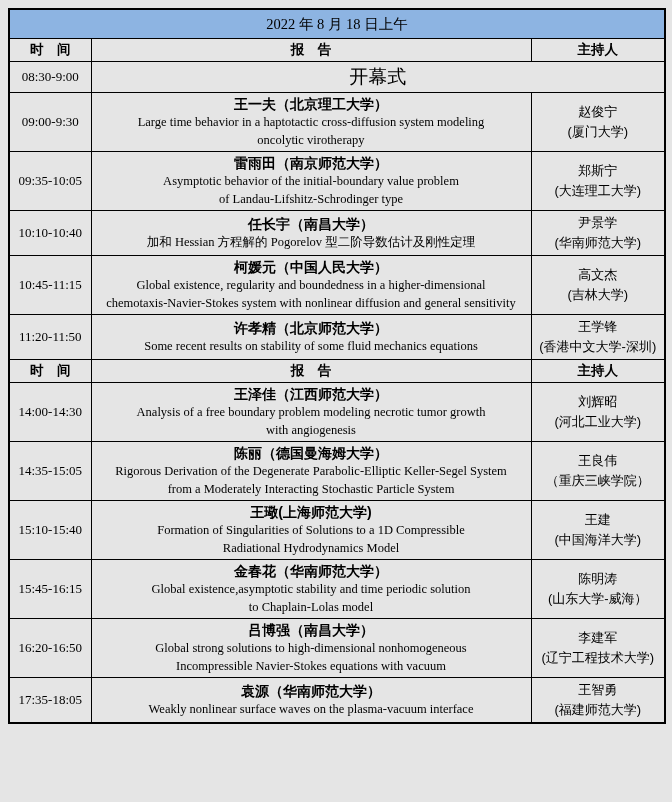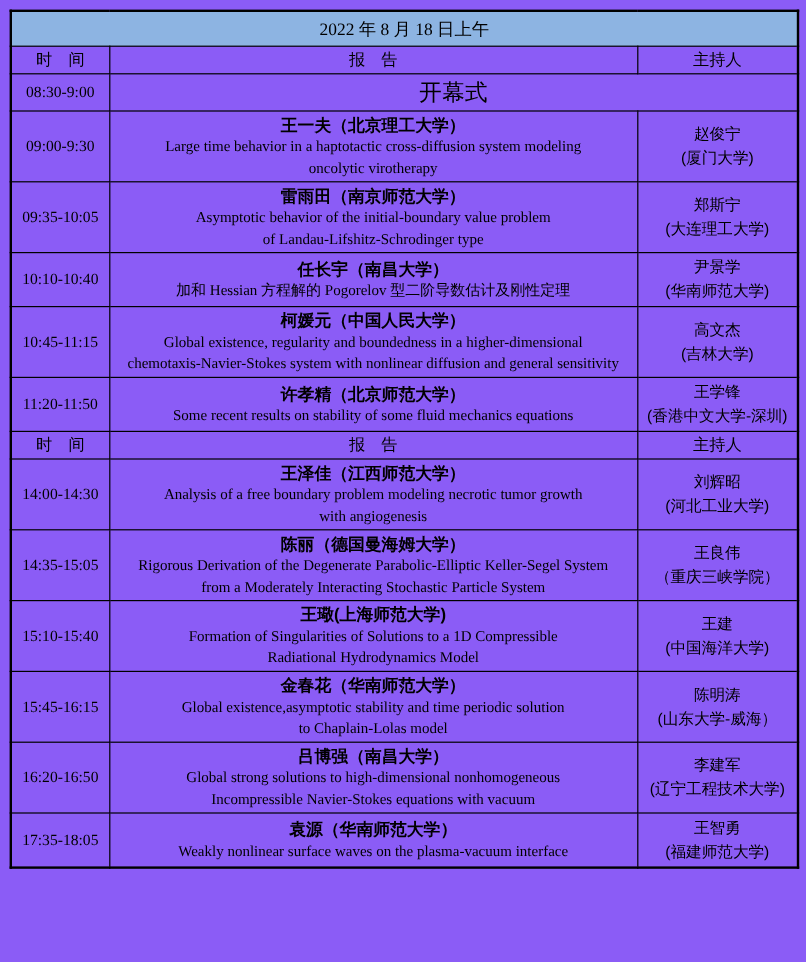--- a/index.html
+++ b/index.html
@@ -7,21 +7,21 @@
     padding: 0;
     background: #ffffff;
     width: 672px;
     height: 802px;
     font-family: "Liberation Sans", sans-serif;
     color: #000;
   }
   .page {
     width: 672px;
     height: 802px;
-    background: #8b5cf6;
+    background: #e5e5e5;
     box-sizing: border-box;
     padding: 8px 8px 0 8px;
   }
   table.schedule {
     border-collapse: collapse;
     table-layout: fixed;
     width: 656px;
     border: 2px solid #000;
   }
   table.schedule td {
@@ -31,21 +31,21 @@
     padding: 2px 3px;
     overflow: hidden;
   }
   tr.session-title-row td {
     background: #8db4e2;
     font-family: "Liberation Serif", serif;
     font-size: 14.5px;
     height: 24px;
   }
   tr.cols-row td {
-    font-weight: normal;
+    font-weight: bold;
     font-size: 13.5px;
     height: 17px;
   }
   td.time-cell {
     font-family: "Liberation Serif", serif;
     font-size: 13px;
   }
   td.talk-cell { padding: 2px 4px; }
   .speaker-name {
     font-weight: bold;

